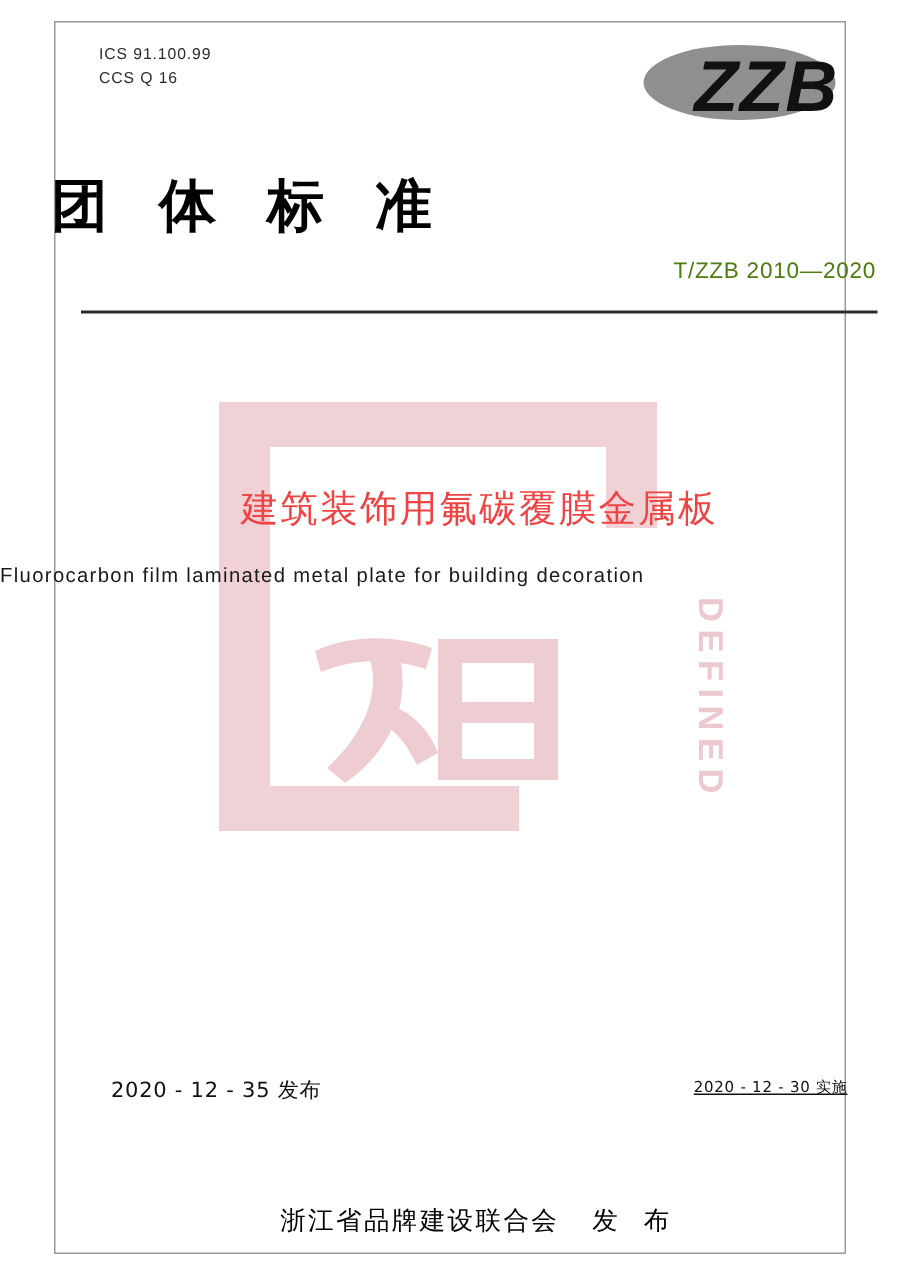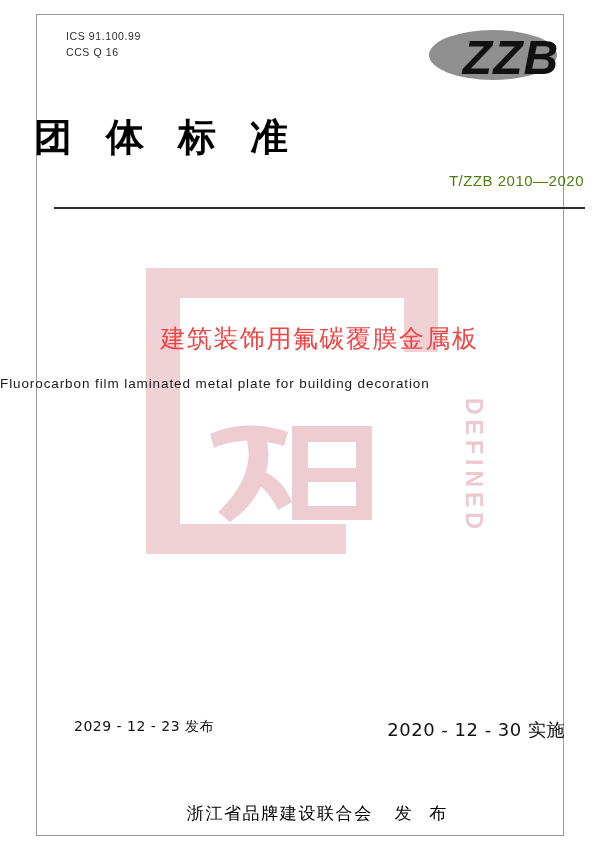--- a/index.html
+++ b/index.html
@@ -170,24 +170,25 @@
     top: 718px;
     font-size: 14px;
     letter-spacing: 0.5px;
     color: #111111;
     font-family: "DejaVu Sans", sans-serif;
   }
   .effective-date {
     position: absolute;
     right: 74px;
     top: 718px;
-    font-size: 18px;
+    font-size: 10px;
     letter-spacing: 0.5px;
     color: #111111;
     font-family: "DejaVu Sans", sans-serif;
+    text-decoration: underline;
   }
   .publisher {
     position: absolute;
     left: 0;
     right: 0;
     top: 770px;
     text-align: center;
     font-size: 17px;
     letter-spacing: 1.6px;
     color: #000000;
@@ -241,20 +242,20 @@
         </g>
       </svg>
     </div>
 
     <div class="wm-defined">DEFINED</div>
   </div>
 
   <div class="subject-cn">建筑装饰用氟碳覆膜金属板</div>
   <div class="subject-en">Fluorocarbon film laminated metal plate for building decoration</div>
 
-  <div class="issue-date">2029 - 12 - 23 发布</div>
+  <div class="issue-date">2020 - 12 - 35 发布</div>
   <div class="effective-date">2020 - 12 - 30 实施</div>
 
   <div class="publisher">
     <span>浙江省品牌建设联合会</span><span class="pub-verb">发 布</span>
   </div>
 
 </div>
 
 </body></html>

